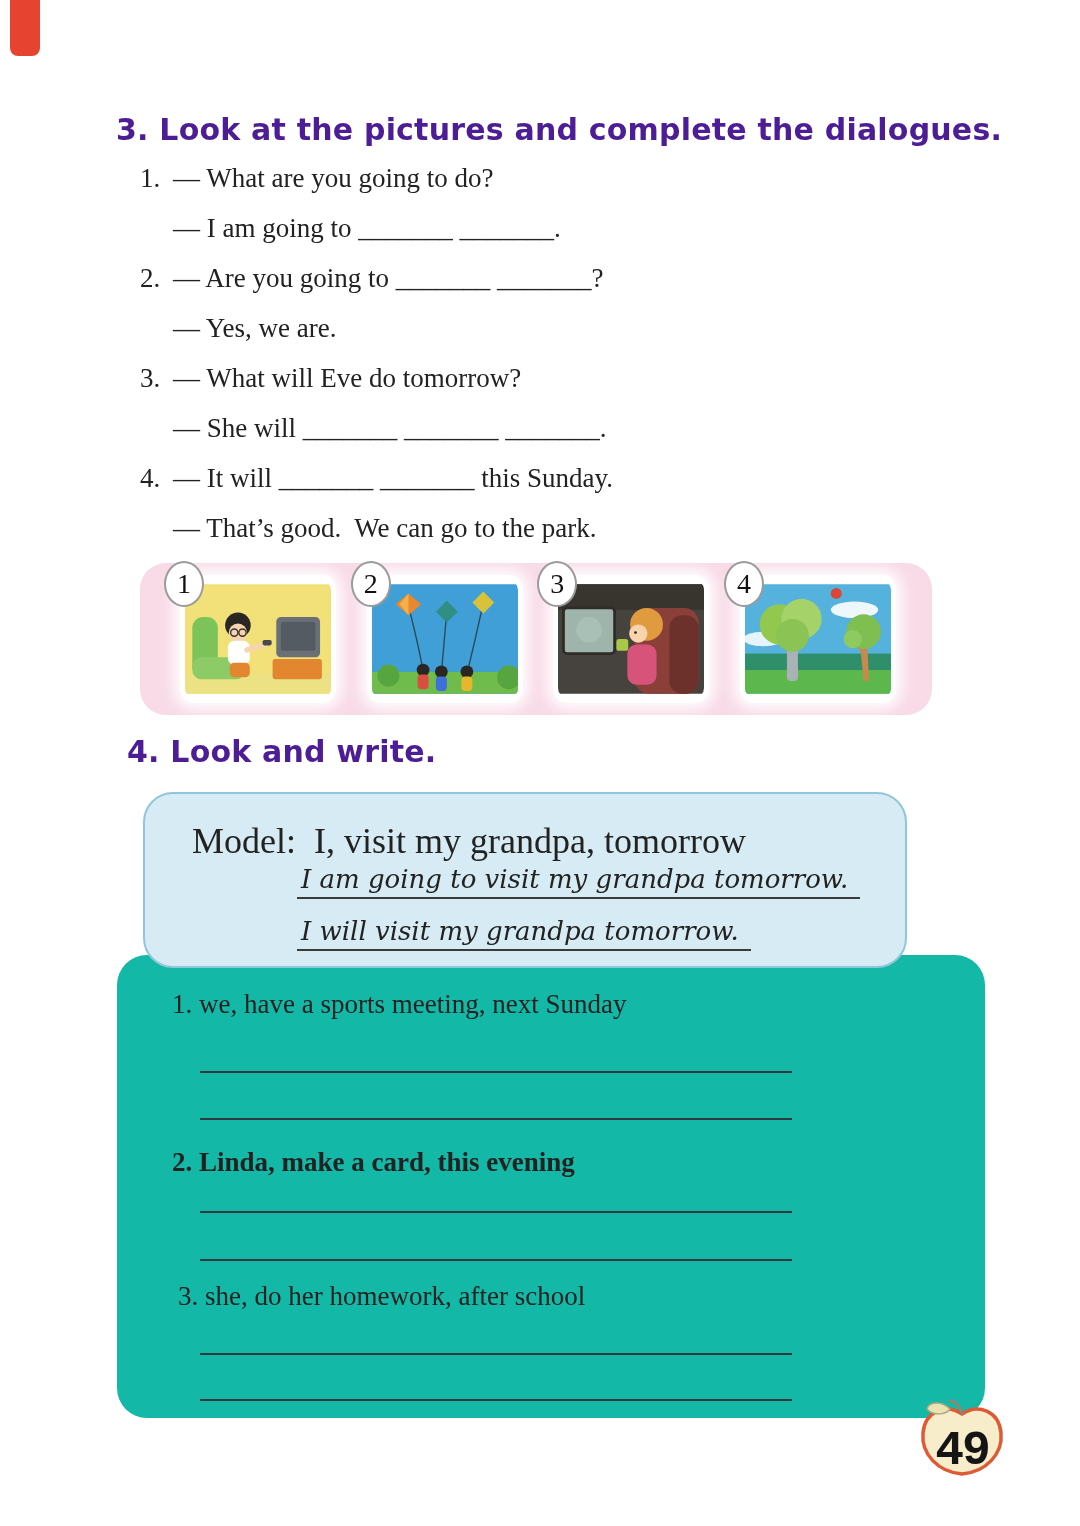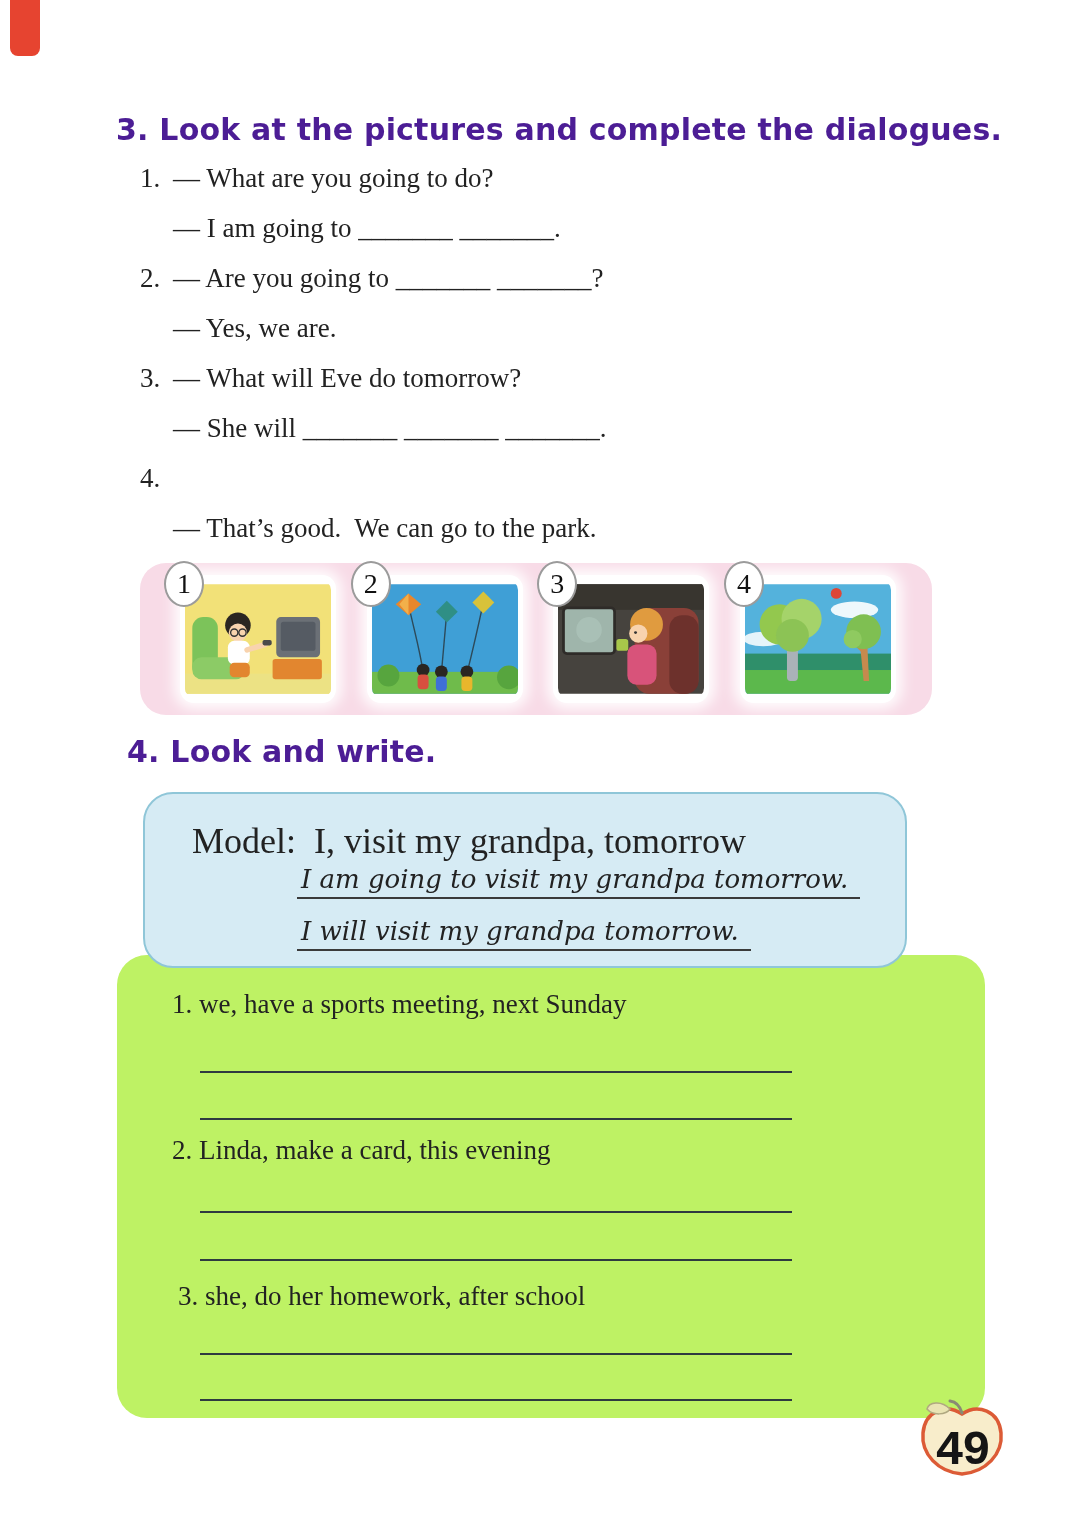--- a/index.html
+++ b/index.html
@@ -39,24 +39,24 @@
   .model-label{position:absolute;left:47px;top:26px;font-size:36px;color:#222;
                white-space:pre-wrap;}
   .model-ans{position:absolute;left:152px;}
   .model-ans.a1{top:70px;}
   .model-ans.a2{top:122px;}
   .hand{font-family:"DejaVu Serif",serif;font-style:italic;font-size:26px;
         color:#222;border-bottom:2px solid #3a3a3a;display:inline-block;
         padding:0 12px 3px 4px;white-space:pre-wrap;}
 
   .write-box{position:absolute;left:117px;top:955px;width:868px;height:463px;
-             background:#bef264;border-radius:30px;z-index:1;}
+             background:#14b8a6;border-radius:30px;z-index:1;}
   .w-label{position:absolute;left:55px;font-size:27px;color:#222;
            white-space:pre-wrap;}
-  .w1{top:34px;} .w2{top:180px;} .w3{top:326px;margin-left:6px;}
+  .w1{top:34px;} .w2{top:192px;font-weight:bold;} .w3{top:326px;margin-left:6px;}
   .ans-line{position:absolute;left:83px;width:592px;height:0;
             border-bottom:2px solid #2e3a40;}
   .l1a{top:116px;} .l1b{top:163px;}
   .l2a{top:256px;} .l2b{top:304px;}
   .l3a{top:398px;} .l3b{top:444px;}
 
   .apple{position:absolute;left:916px;top:1398px;width:92px;height:82px;z-index:3;}
   .apple svg{position:absolute;left:0;top:0;}
   .apple-num{position:absolute;left:0;right:0;top:26px;text-align:center;
              font-family:Liberation Mono, monospace;font-weight:800;font-size:48px;
@@ -91,20 +91,21 @@
     <div class="d-row">
       <span class="d-num">3.</span>
       <span class="d-text">— What will Eve do tomorrow?</span>
     </div>
     <div class="d-row">
       <span class="d-num"></span>
       <span class="d-text">— She will _______ _______ _______.</span>
     </div>
     <div class="d-row">
       <span class="d-num">4.</span>
+      <span class="d-text">— It will _______ _______ this Sunday.</span>
     </div>
     <div class="d-row">
       <span class="d-num"></span>
       <span class="d-text">— That’s good.  We can go to the park.</span>
     </div>
   </div>
 
   <div class="pics">
 
     <div class="pic-frame">

